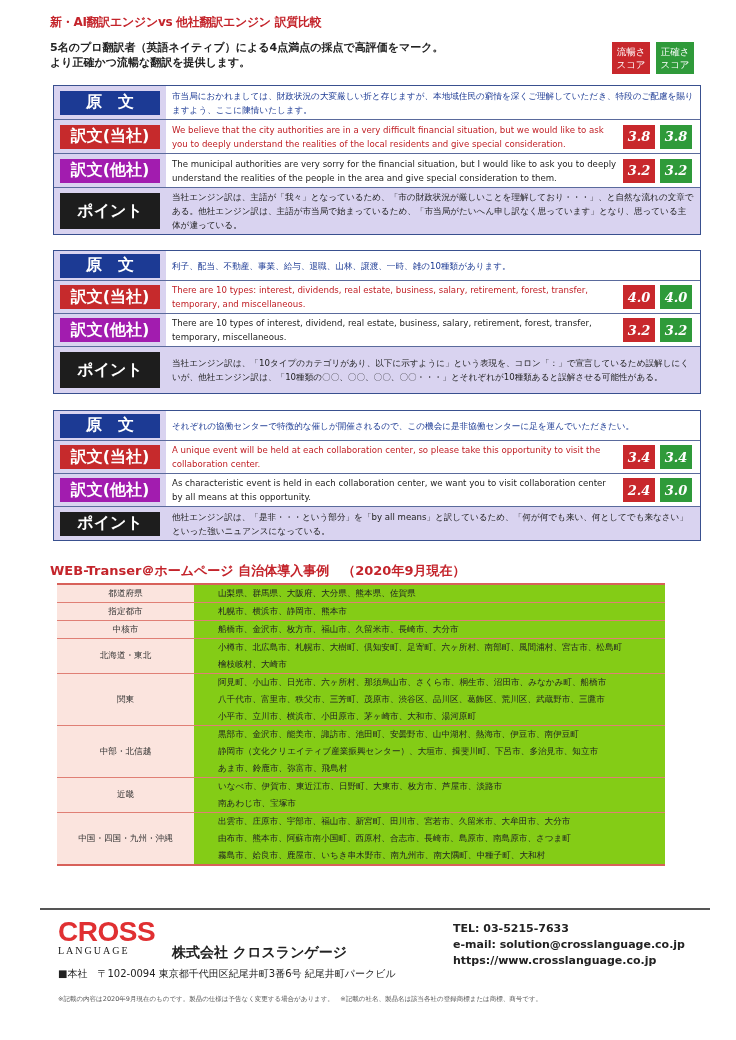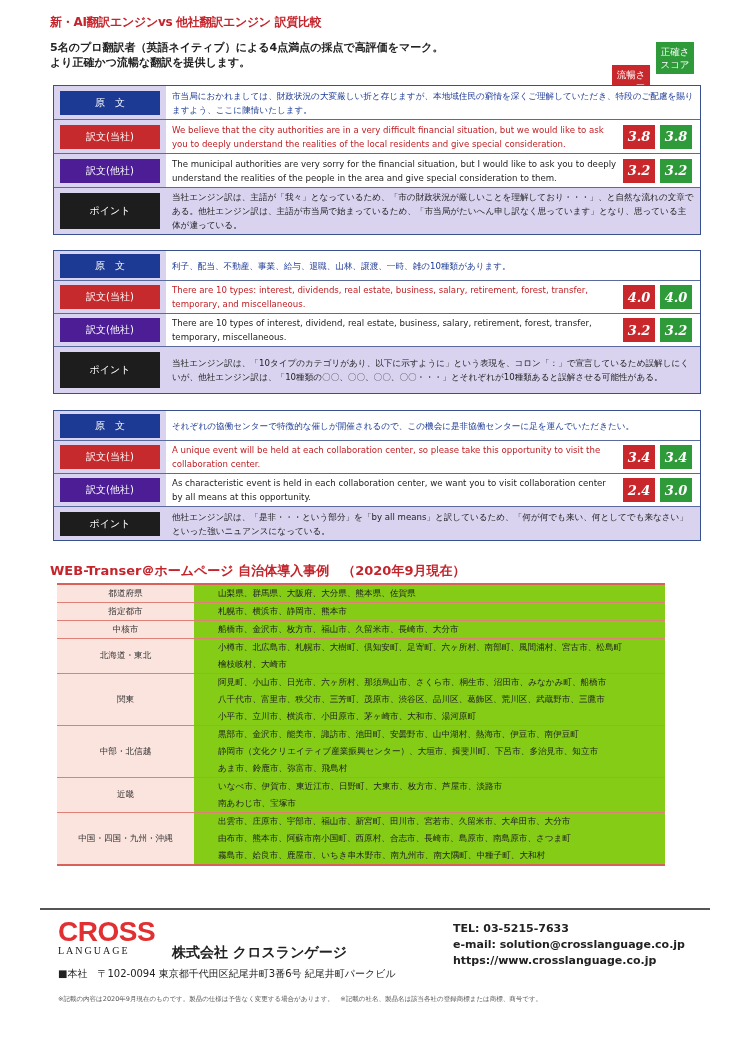--- a/index.html
+++ b/index.html
@@ -1,31 +1,31 @@
 <!DOCTYPE html>
 <html><head>
 <meta charset="utf-8">
 <style>
   * { box-sizing: border-box; margin: 0; padding: 0; }
   body { width: 736px; height: 1040px; background: #ffffff; font-family: "DejaVu Sans", sans-serif; color: #222; position: relative; overflow: hidden; }
   .title { position: absolute; left: 50px; top: 14px; font-size: 12px; font-weight: bold; color: #c4242b; letter-spacing: -0.3px; }
   .intro { position: absolute; left: 50px; top: 40px; font-size: 11px; font-weight: bold; line-height: 15px; color: #222; }
   .legend { position: absolute; top: 42px; display: flex; gap: 6px; }
   .legend-box { width: 38px; height: 32px; color: #fff; font-size: 9.5px; text-align: center; line-height: 13px; padding-top: 3px; }
-  .legend-box.red { background: #c8282c; margin-top: 23px; }
+  .legend-box.red { background: #c8282c; }
   .legend-box.green { background: #2f9a3a; }
 
   .cmp { position: absolute; left: 53px; width: 648px; border: 1px solid #39508f; background: #d9d3f0; }
   .cmp-row { display: flex; border-bottom: 1px solid #5a6a9c; }
   .cmp-row:last-child { border-bottom: none; }
   .cmp-label-cell { width: 112px; padding: 4px 6px; display: flex; align-items: center; justify-content: center; background: #d9d3f0; }
-  .cmp-label { width: 100px; height: 24px; color: #fff; font-size: 10px; display: flex; align-items: center; justify-content: center; }
+  .cmp-label { width: 100px; height: 24px; color: #fff; font-size: 16px; display: flex; align-items: center; justify-content: center; font-weight: bold; }
   .lbl-orig { background: #1c3a94; }
   .lbl-own { background: #c62a2c; }
-  .lbl-other { background: #4c1d95; }
+  .lbl-other { background: #a21caf; }
   .lbl-point { background: #1d1d1d; }
   .cmp-text { flex: 1; font-size: 8.6px; line-height: 14px; padding: 3px 6px; display: flex; align-items: center; background: #fff; }
   .cmp-text.orig { color: #1c3a94; }
   .cmp-text.own { color: #c02026; }
   .cmp-text.other { color: #222; }
   .cmp-text.point { color: #222; background: #d9d3f0; }
   .scores { display: flex; gap: 5px; align-items: center; padding-right: 8px; background: #fff; }
   .score { width: 32px; height: 24px; color: #fff; font-family: "DejaVu Serif", serif; font-style: italic; font-weight: bold; font-size: 13px; display: flex; align-items: center; justify-content: center; }
   .score.red { background: #c8282c; }
   .score.green { background: #2f9a3a; }

